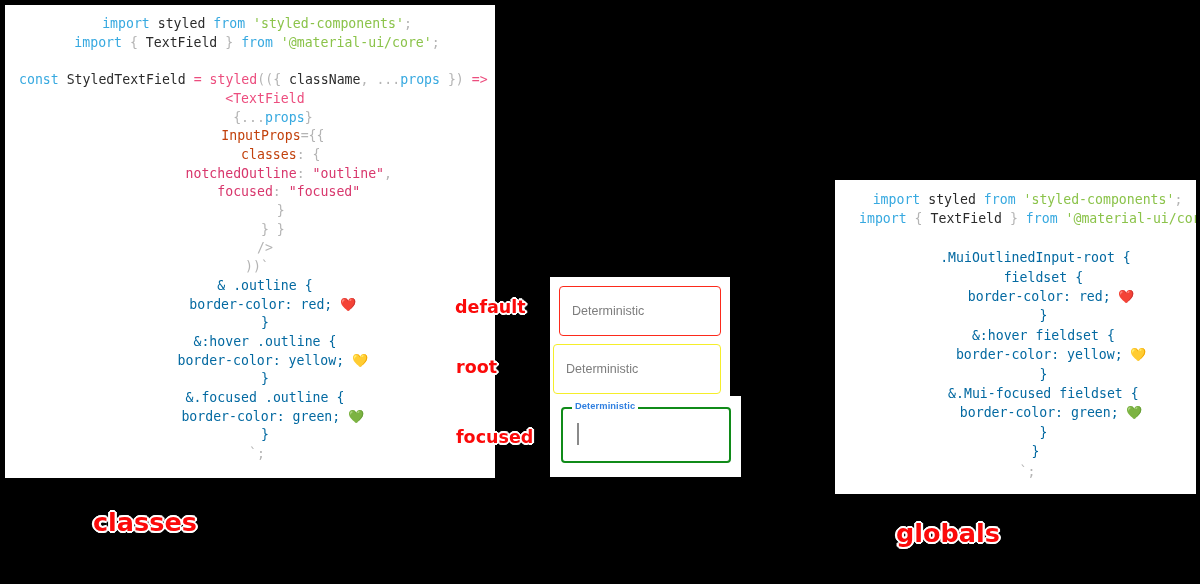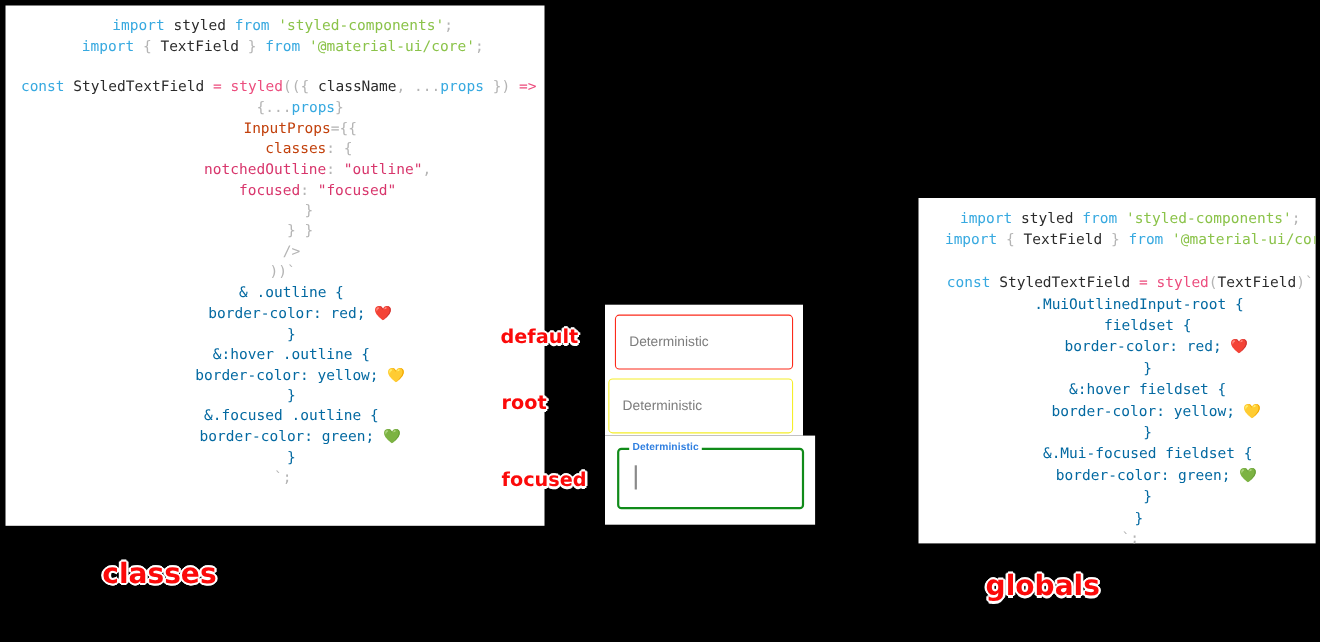--- a/index.html
+++ b/index.html
@@ -141,20 +141,21 @@
 </style>
 </head>
 <body>
 
 <div class="code-panel" id="panel-classes">
 
   <div class="code-line"><span class="t-kw">import</span> <span class="t-plain">styled</span> <span class="t-kw">from</span> <span class="t-str">'styled-components'</span><span class="t-punc">;</span></div>
   <div class="code-line"><span class="t-kw">import</span> <span class="t-punc">{</span> <span class="t-plain">TextField</span> <span class="t-punc">}</span> <span class="t-kw">from</span> <span class="t-str">'@material-ui/core'</span><span class="t-punc">;</span></div>
   <div class="code-line blank">&nbsp;</div>
   <div class="code-line"><span class="t-kw">const</span> <span class="t-plain">StyledTextField</span> <span class="t-fn">=</span> <span class="t-fn">styled</span><span class="t-punc">((</span><span class="t-punc">{</span> <span class="t-plain">className</span><span class="t-punc">,</span> <span class="t-punc">...</span><span class="t-kw">props</span> <span class="t-punc">})</span> <span class="t-arrow">=&gt;</span> </div>
+  <div class="code-line">  <span class="t-jsx">&lt;TextField</span></div>
   <div class="code-line">    <span class="t-punc">{</span><span class="t-punc">...</span><span class="t-kw">props</span><span class="t-punc">}</span></div>
   <div class="code-line">    <span class="t-prop">InputProps</span><span class="t-punc">={{</span></div>
   <div class="code-line">      <span class="t-prop">classes</span><span class="t-punc">: {</span></div>
   <div class="code-line">        <span class="t-key">notchedOutline</span><span class="t-punc">:</span> <span class="t-val">"outline"</span><span class="t-punc">,</span></div>
   <div class="code-line">        <span class="t-key">focused</span><span class="t-punc">:</span> <span class="t-val">"focused"</span></div>
   <div class="code-line">      <span class="t-punc">}</span></div>
   <div class="code-line">    <span class="t-punc">} }</span></div>
   <div class="code-line">  <span class="t-punc">/&gt;</span></div>
   <div class="code-line"><span class="t-punc">))</span><span class="t-tick">`</span></div>
   <div class="code-line">  <span class="t-css">&amp; .outline {</span></div>
@@ -186,21 +187,20 @@
     <span class="notch-label">Deterministic</span>
     <span class="caret"></span>
   </div>
 </div>
 
 <div class="code-panel" id="panel-globals">
 
   <div class="code-line"><span class="t-kw">import</span> <span class="t-plain">styled</span> <span class="t-kw">from</span> <span class="t-str">'styled-components'</span><span class="t-punc">;</span></div>
   <div class="code-line"><span class="t-kw">import</span> <span class="t-punc">{</span> <span class="t-plain">TextField</span> <span class="t-punc">}</span> <span class="t-kw">from</span> <span class="t-str">'@material-ui/core'</span></div>
   <div class="code-line blank">&nbsp;</div>
-  <div class="code-line"><span class="t-kw">const</span> <span class="t-plain">StyledTextField</span> <span class="t-fn">=</span> <span class="t-fn">styled</span><span class="t-punc">(</span><span class="t-plain">TextField</span><span class="t-punc">)</span><span class="t-tick">`</span></div>
   <div class="code-line">  <span class="t-css">.MuiOutlinedInput-root {</span></div>
   <div class="code-line">    <span class="t-css">fieldset {</span></div>
   <div class="code-line">      <span class="t-css">border-color: red;</span> <span class="t-emoji">❤️</span></div>
   <div class="code-line">    <span class="t-css">}</span></div>
   <div class="code-line">    <span class="t-css">&amp;:hover fieldset {</span></div>
   <div class="code-line">      <span class="t-css">border-color: yellow;</span> <span class="t-emoji">💛</span></div>
   <div class="code-line">    <span class="t-css">}</span></div>
   <div class="code-line">    <span class="t-css">&amp;.Mui-focused fieldset {</span></div>
   <div class="code-line">      <span class="t-css">border-color: green;</span> <span class="t-emoji">💚</span></div>
   <div class="code-line">    <span class="t-css">}</span></div>

